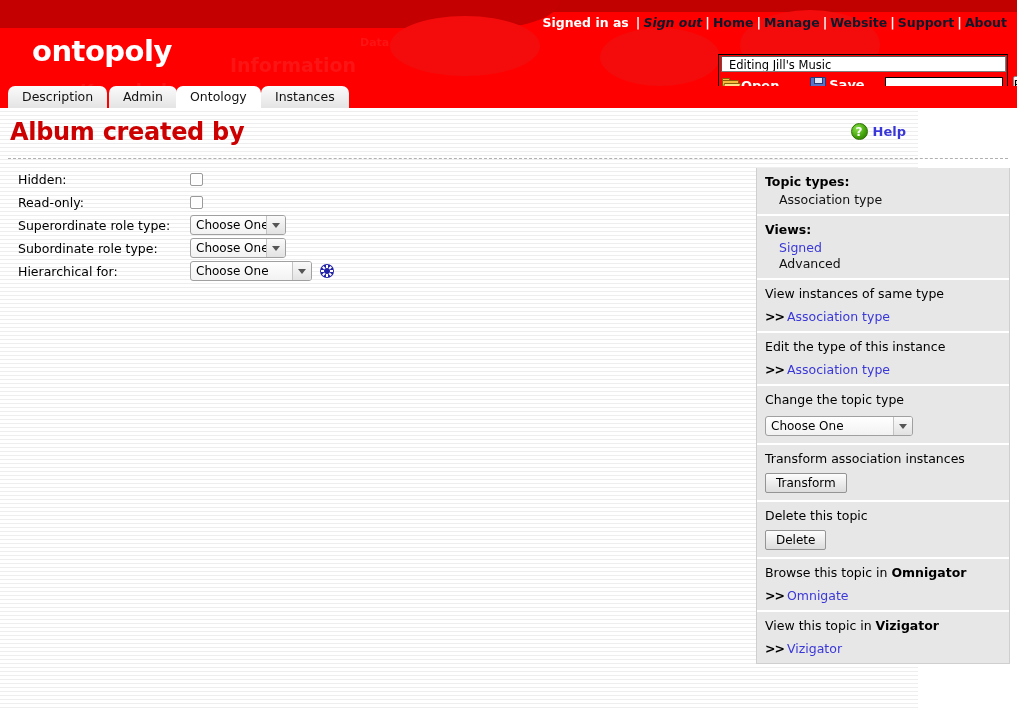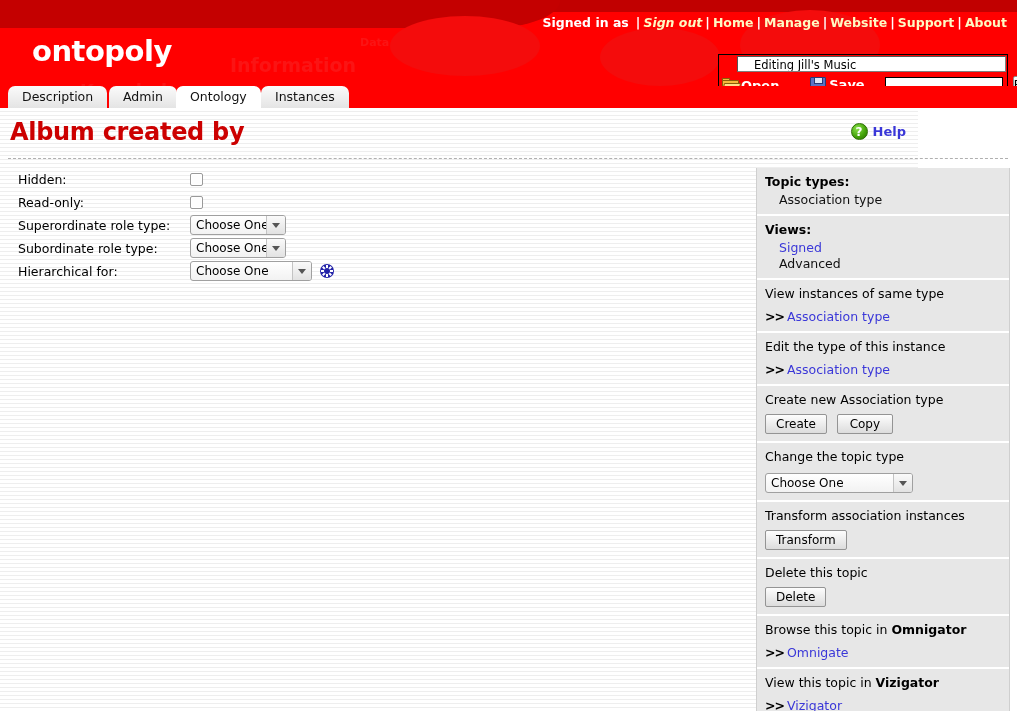--- a/index.html
+++ b/index.html
@@ -77,46 +77,46 @@
   .topnav {
     position: absolute;
     right: 10px;
     top: 15px;
     color: #ffffff;
     font-size: 12.5px;
     font-weight: bold;
     white-space: nowrap;
   }
   .topnav a {
-    color: #fef9c3;
+    color: #0f172a;
     text-decoration: none;
   }
   .topnav .sep { padding: 0 3px; font-weight: bold; }
   .topnav .signout { font-style: italic; }
   .topnav .label { margin-right: 4px; }
 
   
   .toolbox {
     position: absolute;
     left: 718px;
     top: 54px;
     width: 288px;
     border: 1px solid #000000;
     background: #ff0000;
   }
   .toolbox-title {
     height: 16px;
-    margin: 1px 1px 0 18px;
+    margin: 1px 1px 0 2px;
     background: #ffffff;
     border: 1px solid #7f7f7f;
     border-top-color: #555;
     border-left-color: #555;
     font-size: 11.5px;
     line-height: 16px;
-    padding-left: 16px;
+    padding-left: 7px;
     color: #000000;
     box-sizing: border-box;
     overflow: hidden;
     white-space: nowrap;
   }
   .toolbox-row {
     height: 22px;
     display: flex;
     align-items: center;
     padding: 2px 3px 3px 3px;
@@ -607,25 +607,20 @@
       </div>
     </div>
 
     <div class="sb-block">
       <div class="sb-text">Edit the type of this instance</div>
       <div class="sb-arrow-line">
         <span class="sb-arrow">&gt;&gt;</span><a href="#" class="sb-link">Association type</a>
       </div>
     </div>
 
-    <div class="sb-block">
-      <div class="sb-text">Create new Association type</div>
-      <button class="sb-btn">Create</button>
-      <button class="sb-btn">Copy</button>
-    </div>
 
     <div class="sb-block">
       <div class="sb-text">Change the topic type</div>
       <div class="select sb-select">
         <span>Choose One</span>
         <span class="arrowbox"></span>
       </div>
     </div>
 
     <div class="sb-block">

